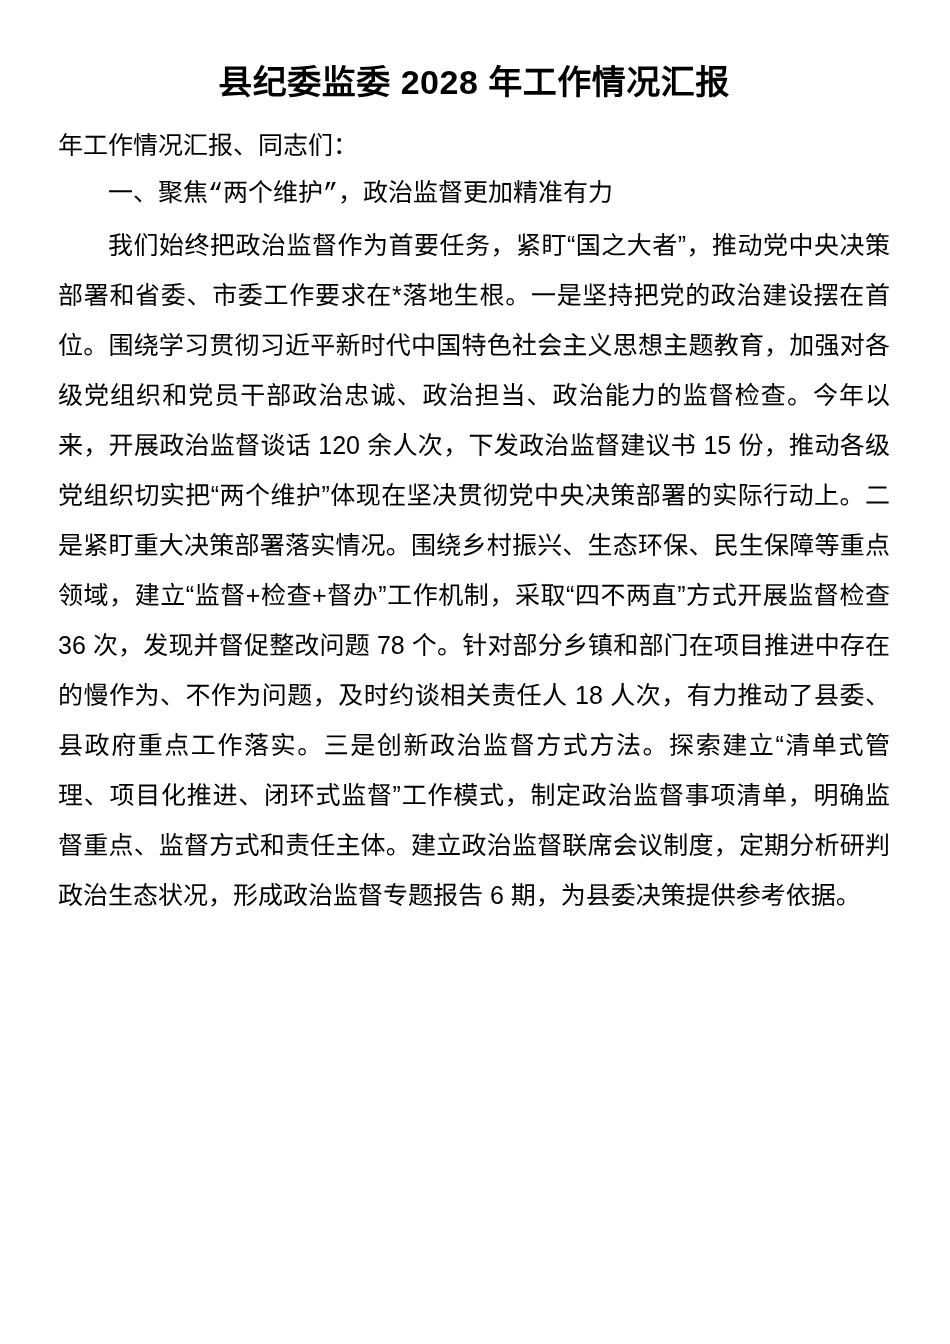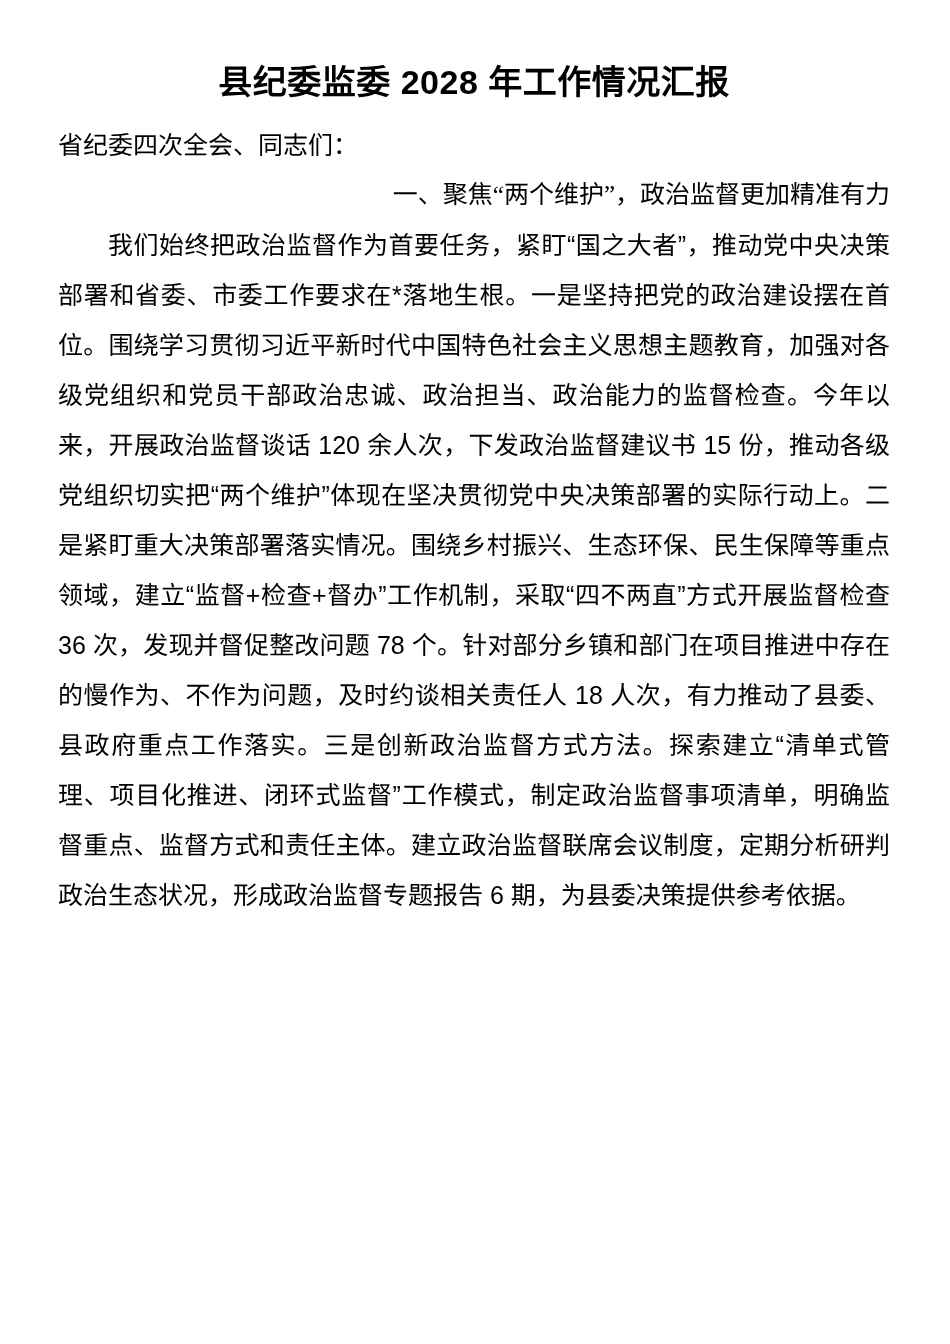--- a/index.html
+++ b/index.html
@@ -48,37 +48,37 @@
     line-height: 50px;
     color: #000000;
     margin: 0;
     text-indent: 2em;
     text-align: justify;
     text-justify: inter-ideograph;
     word-break: break-all;
   }
 
   .section-heading {
-    font-family: Liberation Serif, serif;
+    font-family: Liberation Mono, monospace;
     font-size: 25px;
     line-height: 50px;
     color: #000000;
     margin: 0;
     text-indent: 2em;
-    text-align: right;
+    text-align: left;
     white-space: nowrap;
   }
 </style>
 </head>
 <body>
 
 <div class="page">
 
   <h1 class="doc-title">县纪委监委 2028 年工作情况汇报</h1>
 
-  <p class="salutation">省纪委四次全会、同志们：</p>
+  <p class="salutation">年工作情况汇报、同志们：</p>
 
 
   <p class="section-heading">一、聚焦“两个维护”，政治监督更加精准有力</p>
 
   <p class="body-para">我们始终把政治监督作为首要任务，紧盯“国之大者”，推动党中央决策部署和省委、市委工作要求在*落地生根。一是坚持把党的政治建设摆在首位。围绕学习贯彻习近平新时代中国特色社会主义思想主题教育，加强对各级党组织和党员干部政治忠诚、政治担当、政治能力的监督检查。今年以来，开展政治监督谈话 120 余人次，下发政治监督建议书 15 份，推动各级党组织切实把“两个维护”体现在坚决贯彻党中央决策部署的实际行动上。二是紧盯重大决策部署落实情况。围绕乡村振兴、生态环保、民生保障等重点领域，建立“监督+检查+督办”工作机制，采取“四不两直”方式开展监督检查 36 次，发现并督促整改问题 78 个。针对部分乡镇和部门在项目推进中存在的慢作为、不作为问题，及时约谈相关责任人 18 人次，有力推动了县委、县政府重点工作落实。三是创新政治监督方式方法。探索建立“清单式管理、项目化推进、闭环式监督”工作模式，制定政治监督事项清单，明确监督重点、监督方式和责任主体。建立政治监督联席会议制度，定期分析研判政治生态状况，形成政治监督专题报告 6 期，为县委决策提供参考依据。</p>
 
 </div>
 
 </body></html>

